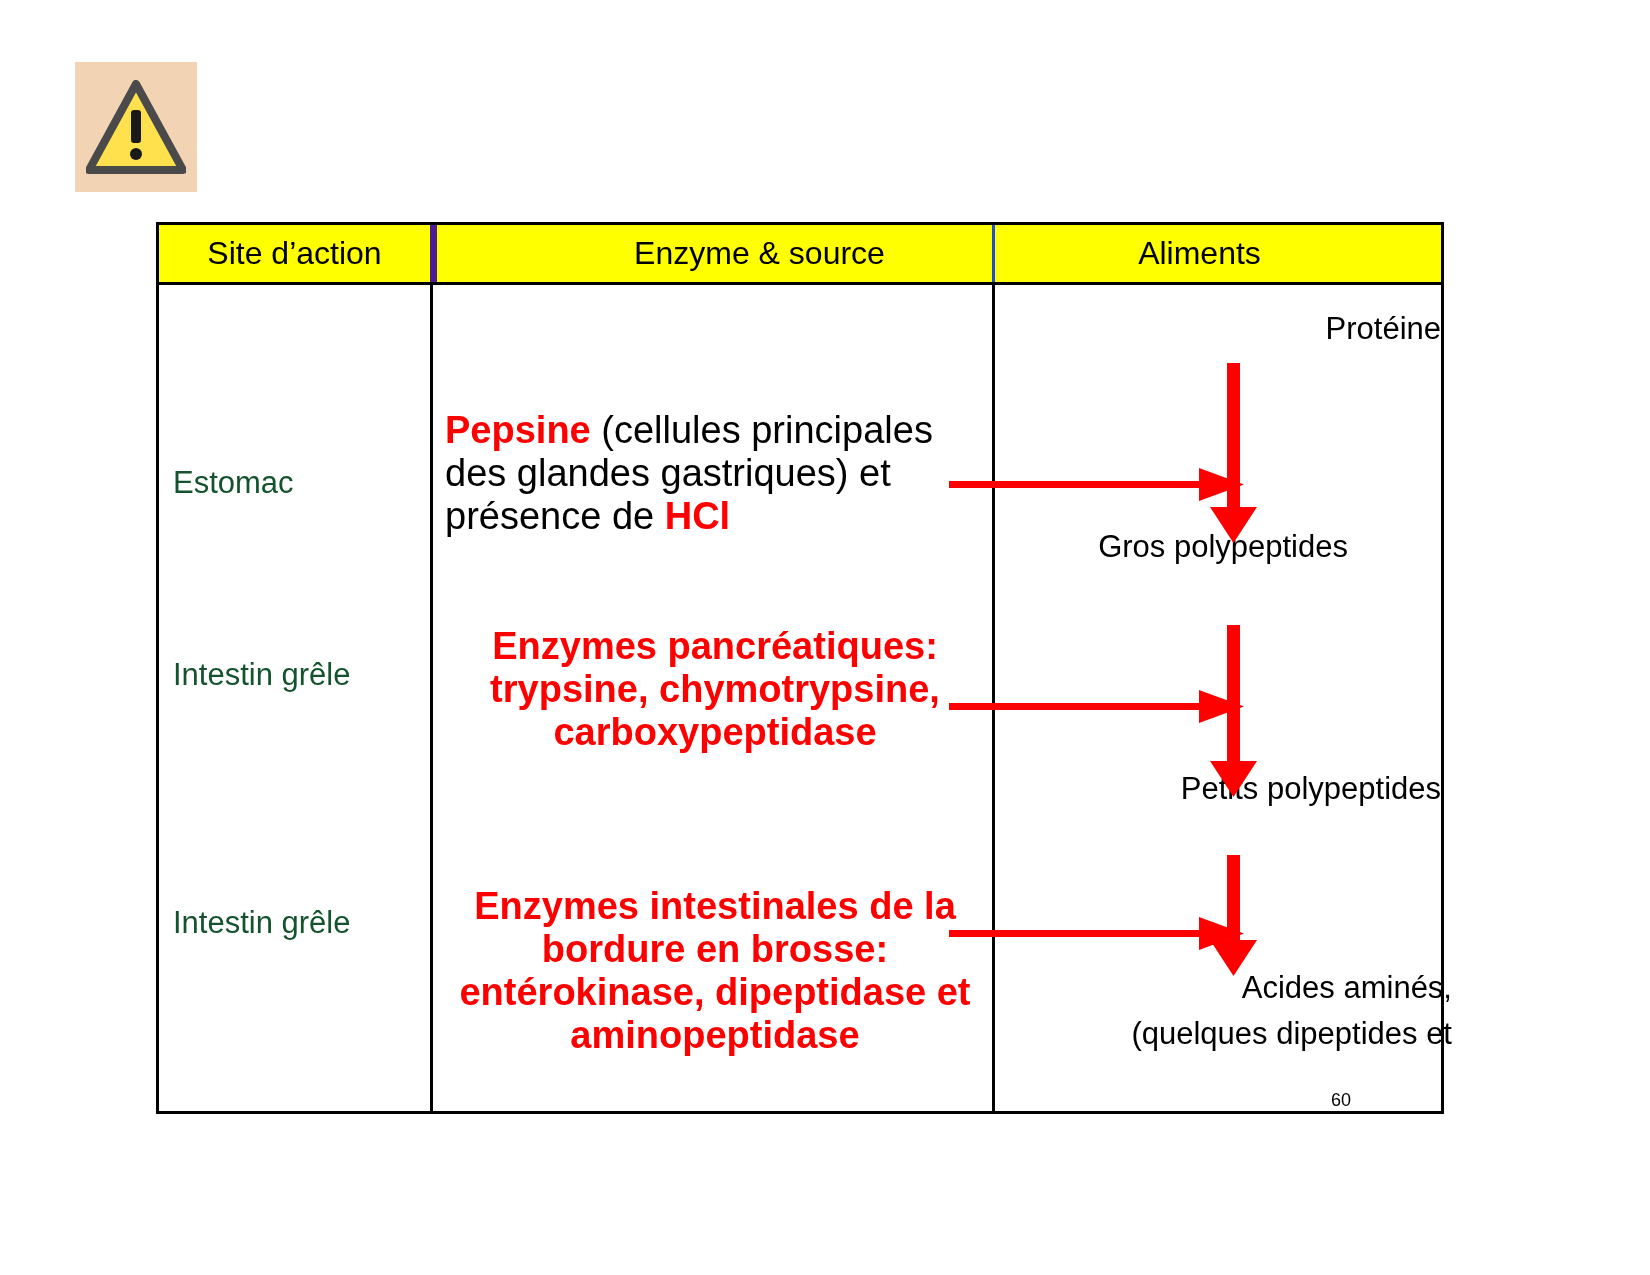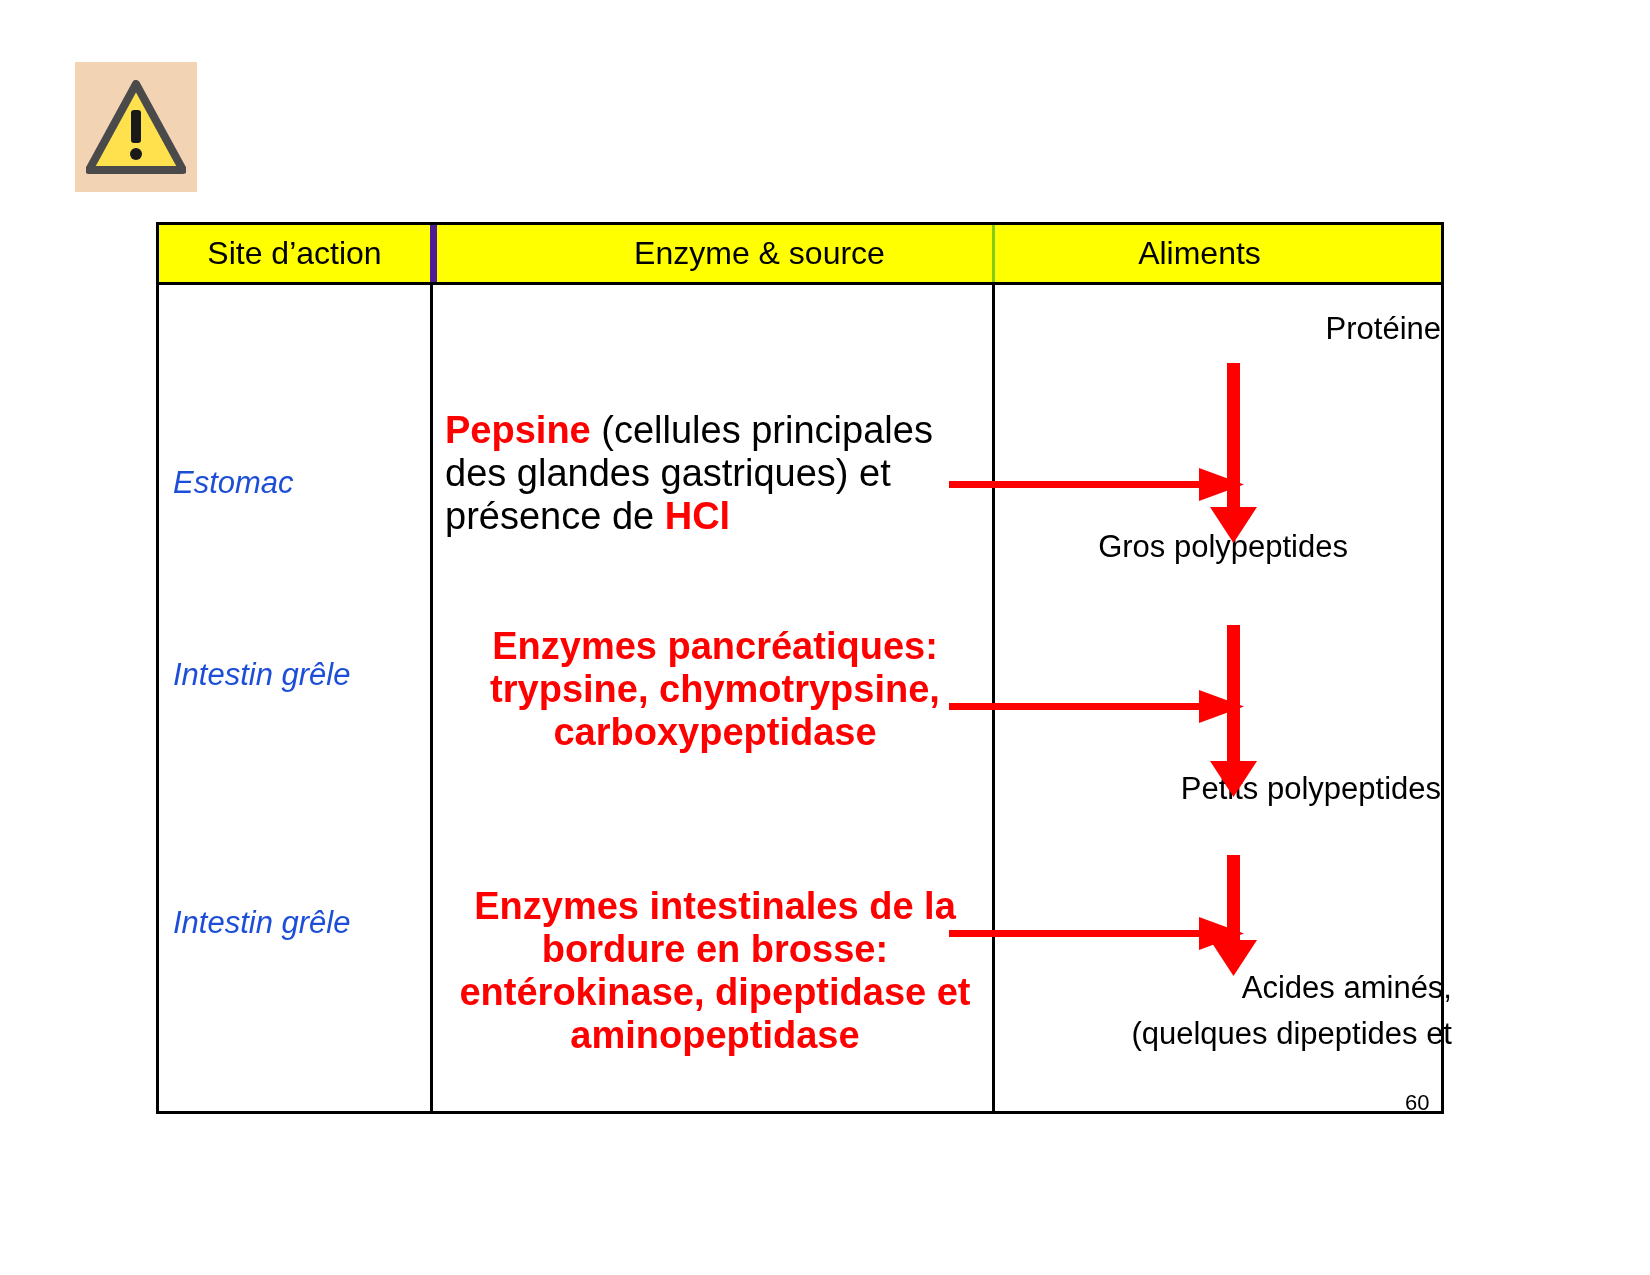--- a/index.html
+++ b/index.html
@@ -74,21 +74,21 @@
     line-height: 57px;
     text-align: center;
     font-size: 32px;
     color: #000000;
     box-sizing: border-box;
     white-space: nowrap;
     overflow: hidden;
   }
   #th-0 { left: 0px;   width: 271px; }
   #th-1 { left: 271px; width: 652px; border-left: 7px solid #4c1d95; }
-  #th-2 { left: 833px; width: 396px; border-left: 3px solid #84cc16; padding-left: 16px; }
+  #th-2 { left: 833px; width: 396px; border-left: 3px solid #1d4ed8; padding-left: 16px; }
 
   #tbody {
     position: relative;
     height: 826px;
   }
   
   .col-rule {
     position: absolute;
     top: 0;
     width: 3px;
@@ -97,23 +97,22 @@
   }
   #rule-1 { left: 271px; }
   #rule-2 { left: 833px; }
 
   
   .site-cell {
     position: absolute;
     left: 14px;
     width: 250px;
     font-size: 31px;
-    color: #1d4ed8;
-    white-space: nowrap;
-    font-style: italic;
+    color: #14532d;
+    white-space: nowrap;
   }
   #site-0 { top: 180px; }
   #site-1 { top: 372px; }
   #site-2 { top: 620px; }
 
   
   .enzyme-cell {
     position: absolute;
     left: 286px;
     width: 540px;
@@ -153,23 +152,23 @@
     white-space: normal;
     line-height: 46px;
   }
 
   
   .v-arrow, .h-arrow {
     position: absolute;
   }
   #page-number {
     position: absolute;
-    left: 1246px;
+    left: 1172px;
     top: 805px;
-    font-size: 22px;
+    font-size: 18px;
     color: #000000;
   }
 </style>
 </head>
 <body>
 
 <div id="header">
 
   <div id="warning-badge">
     <span>

